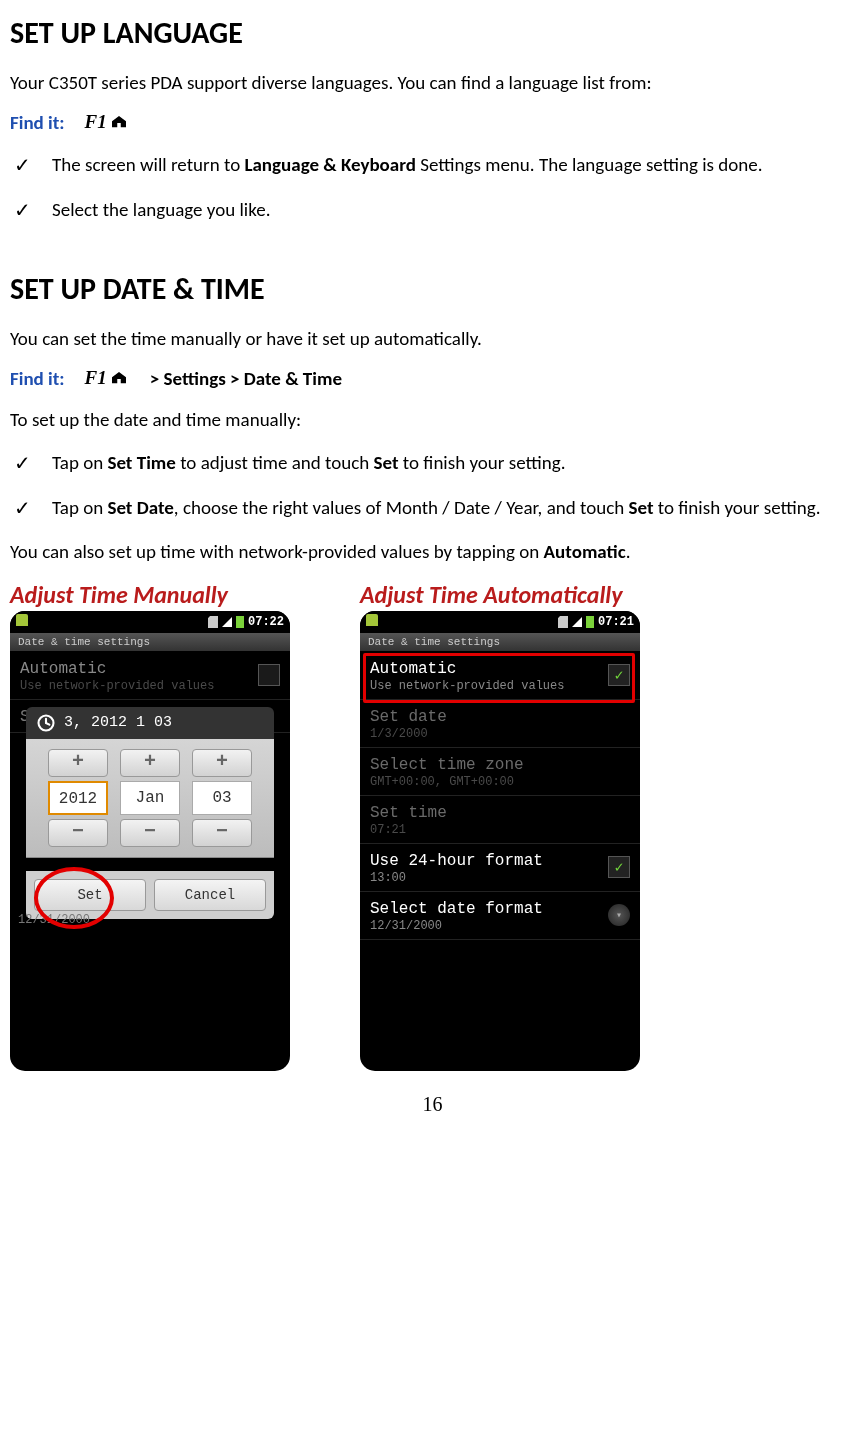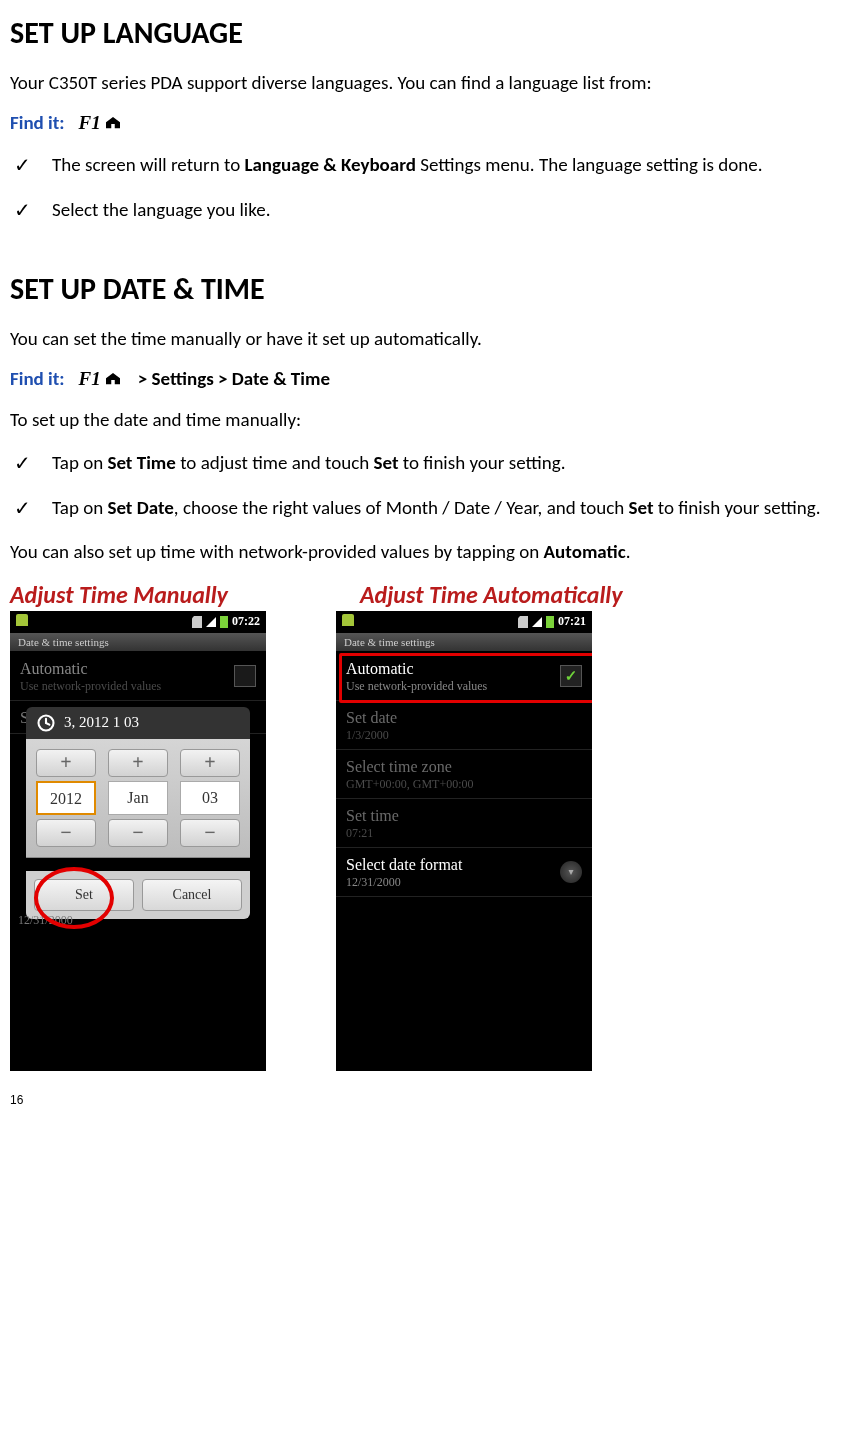--- a/index.html
+++ b/index.html
@@ -20,22 +20,22 @@
   .heading-big { font-size: 30px; }
   .para {
     font-size: 19px;
     margin: 6px 0 14px 0;
     line-height: 1.45;
   }
   .find-it-line {
     font-size: 19px;
     margin: 6px 0 16px 0;
     display: flex;
-    align-items: flex-end;
-    gap: 14px;
+    align-items: center;
+    gap: 20px;
   }
   .find-it { color: #1f4fb0; font-weight: bold; }
   .f1-icon {
     display: inline-flex; align-items: center; gap: 1px;
     font-style: italic; font-weight: bold; font-size: 19px;
     font-family: "Times New Roman", serif;
   }
   .f1-icon svg { width: 22px; height: 14px; }
   .bold { font-weight: bold; }
   ul.checklist { list-style: none; padding-left: 0; margin: 0 0 16px 0; }
@@ -66,28 +66,29 @@
     font-style: italic;
   }
   .caption2 { width: auto; }
   .shots-row {
     display: flex;
     gap: 70px;
     margin-top: 2px;
   }
   
   .phone {
-    width: 256px;
+    width: 280px;
     height: 460px;
     background: #000;
     color: #ddd;
-    font-family: Liberation Serif, serif;
+    font-family: Liberation Mono, monospace;
     font-size: 15px;
     position: relative;
     overflow: hidden;
+    border-radius: 15px;
   }
   .statusbar {
     height: 22px;
     background: #000;
     color: #fff;
     display: flex;
     align-items: center;
     justify-content: space-between;
     padding: 0 6px;
     font-size: 12px;
@@ -200,21 +201,21 @@
   .dlgbtn {
     flex:1; height:32px;
     background:linear-gradient(#f4f4f4,#d8d8d8);
     border:1px solid #999;border-radius:4px;
     color:#333;font-size:14px;text-align:center;line-height:30px;
   }
   .below-date {
     position:absolute; left:8px; top:302px;
     color:#777; font-size:12px;
   }
-  .pagenum { text-align:left; font-size:12px; margin:22px 0 6px 0; font-family:Liberation Sans, sans-serif; }
+  .pagenum { text-align:center; font-size:20px; margin:22px 0 6px 0; font-family:Liberation Serif, serif; }
 </style>
 </head>
 <body>
 
 <div class="heading heading-big">SET UP LANGUAGE</div>
 <p class="para">Your C350T series PDA support diverse languages. You can find a language list from:</p>
 
 <div class="find-it-line">
   <span class="find-it">Find it:</span>
   <span class="f1-icon">
@@ -350,20 +351,25 @@
     </div>
     <div class="row dim">
       <div class="row-title">Select time zone</div>
       <div class="row-sub">GMT+00:00, GMT+00:00</div>
     </div>
     <div class="row dim">
       <div class="row-title">Set time</div>
       <div class="row-sub">07:21</div>
     </div>
     <div class="row">
+      <div class="row-title">Use 24-hour format</div>
+      <div class="row-sub">13:00</div>
+      <div class="chk on"></div>
+    </div>
+    <div class="row">
       <div class="row-title">Select date format</div>
       <div class="row-sub">12/31/2000</div>
       <div class="disc"></div>
     </div>
   </div>
 </div>
 
 <div class="pagenum">16</div>
 
 </body></html>

